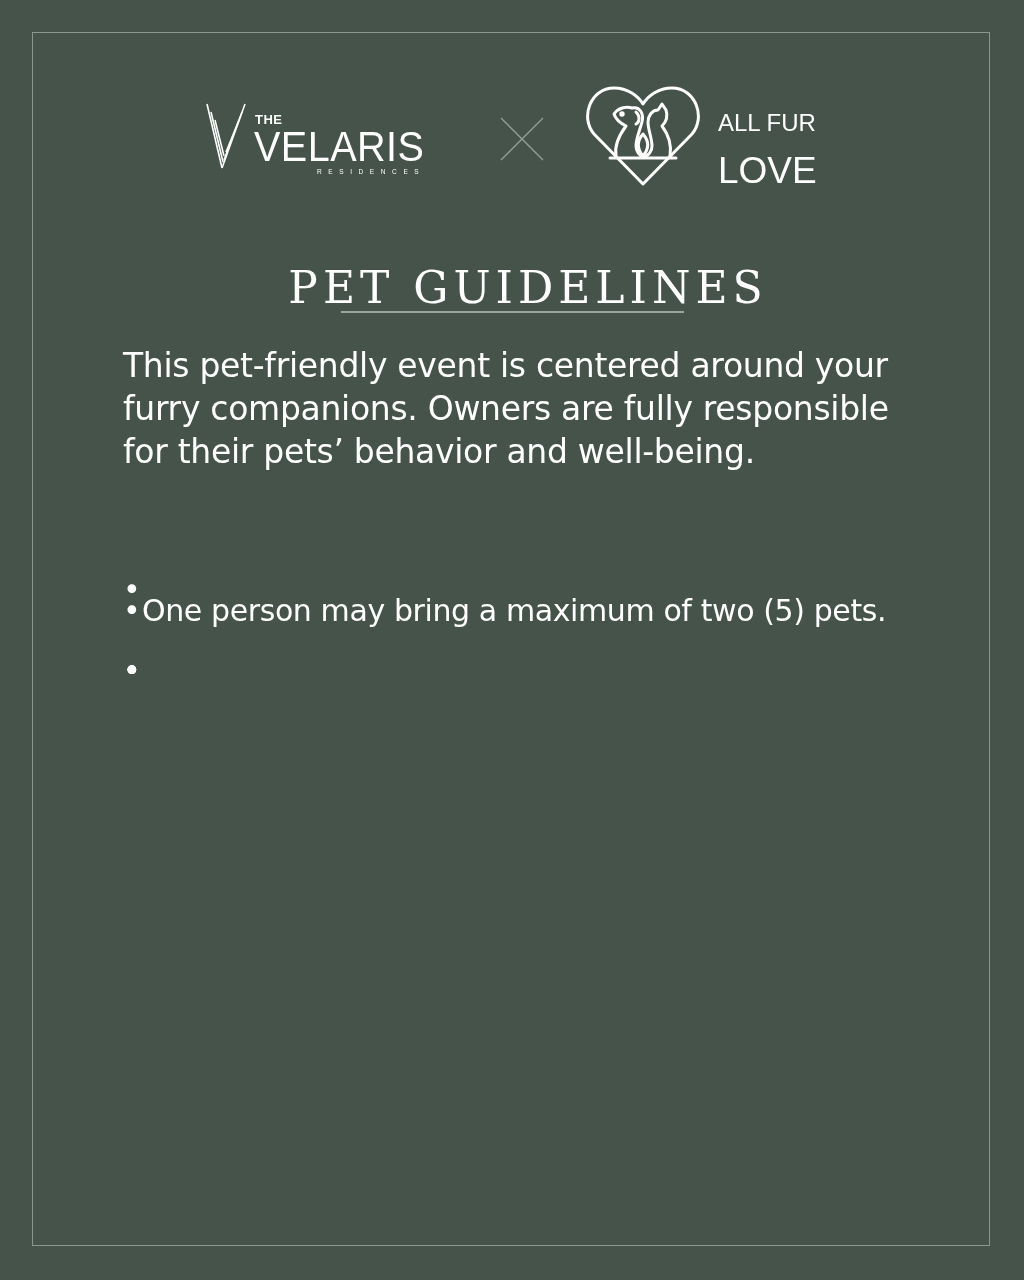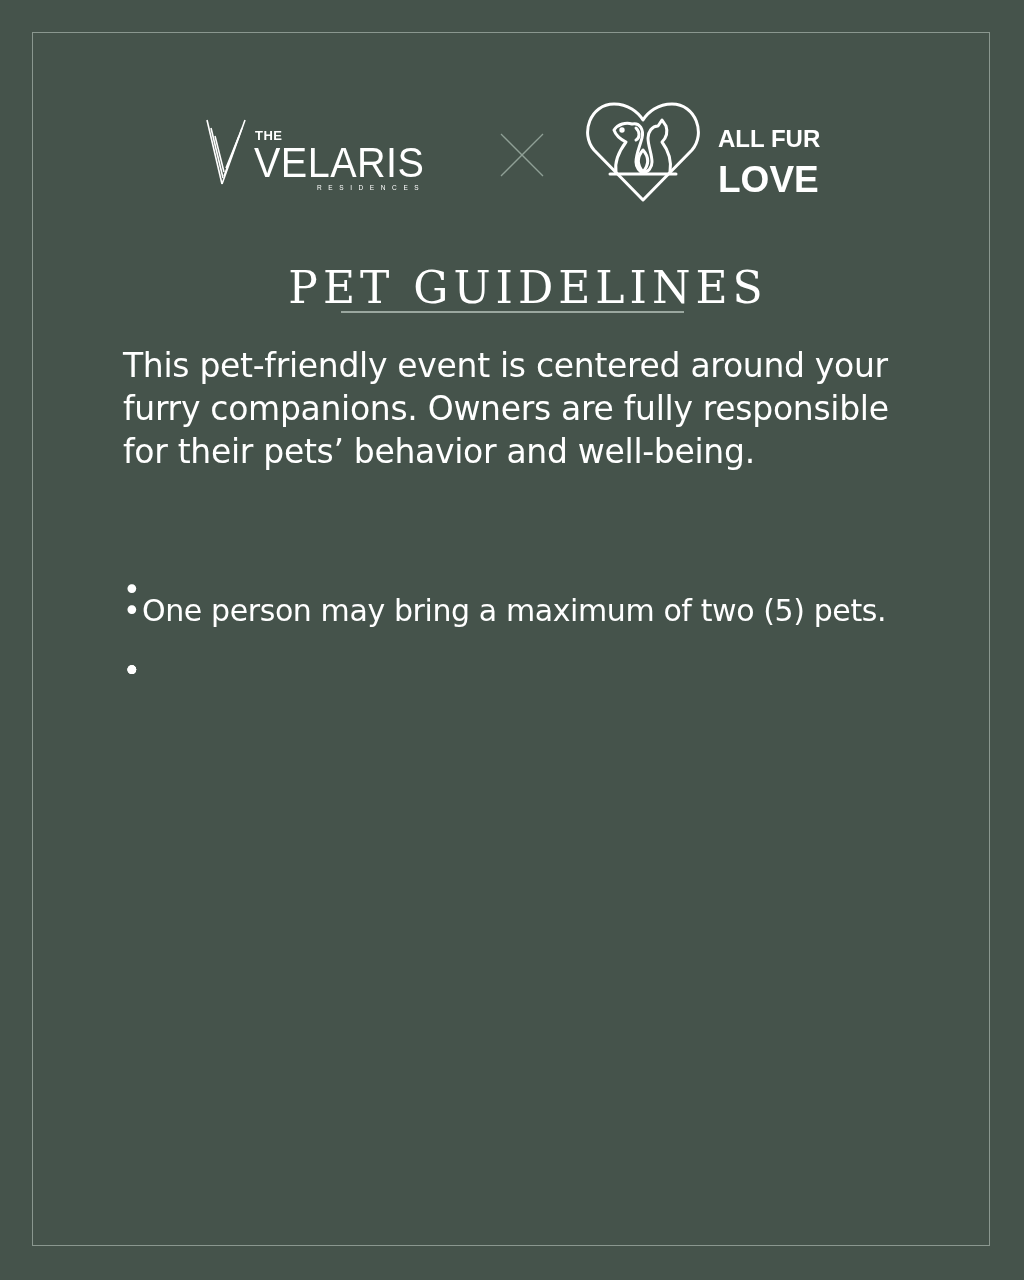--- a/index.html
+++ b/index.html
@@ -13,21 +13,21 @@
   }
   .frame {
     position: absolute;
     left: 32px; top: 32px;
     width: 958px; height: 1214px;
     border: 1.5px solid #8a978f;
     box-sizing: border-box;
   }
   .logos {
     position: absolute;
-    top: 100px; left: 0; width: 912px; height: 104px;
+    top: 84px; left: 0; width: 912px; height: 104px;
   }
   .velaris {
     position: absolute; left: 205px; top: 18px; width: 245px; height: 70px;
   }
   .velaris svg { position: absolute; left: 0; top: 0; }
   .v-the {
     position: absolute; left: 50px; top: 10px;
     font-size: 13px; font-weight: 700; letter-spacing: 0.5px;
   }
   .v-name {
@@ -36,24 +36,24 @@
     transform: scaleX(0.92); transform-origin: left;
   }
   .v-sub {
     position: absolute; left: 112px; top: 66px;
     font-size: 6.5px; letter-spacing: 6.6px;
   }
   .cross { position: absolute; left: 500px; top: 33px; }
   .afl-heart { position: absolute; left: 586px; top: 0px; }
   .afl-text {
     position: absolute; left: 718px; top: 27px;
-    font-weight: 700; line-height: 1;
+    font-weight: 400; line-height: 1;
   }
   .afl-top { font-size: 24px; letter-spacing: 0px; display: block; }
-  .afl-bottom { font-size: 37px; display: block; margin-top: 10px; letter-spacing: 0px; }
+  .afl-bottom { font-size: 37px; display: block; margin-top: 17px; letter-spacing: 0px; }
 
   .title {
     position: absolute; top: 245px; left: 0; width: 1024px;
     text-align: center;
     font-family: "DejaVu Serif", "Liberation Serif", serif;
     font-weight: 400;
     font-size: 44px; letter-spacing: 5px; line-height: 54px;
   }
   .title-rule {
     position: absolute; top: 311px; left: 341px; width: 343px; height: 1.5px;

